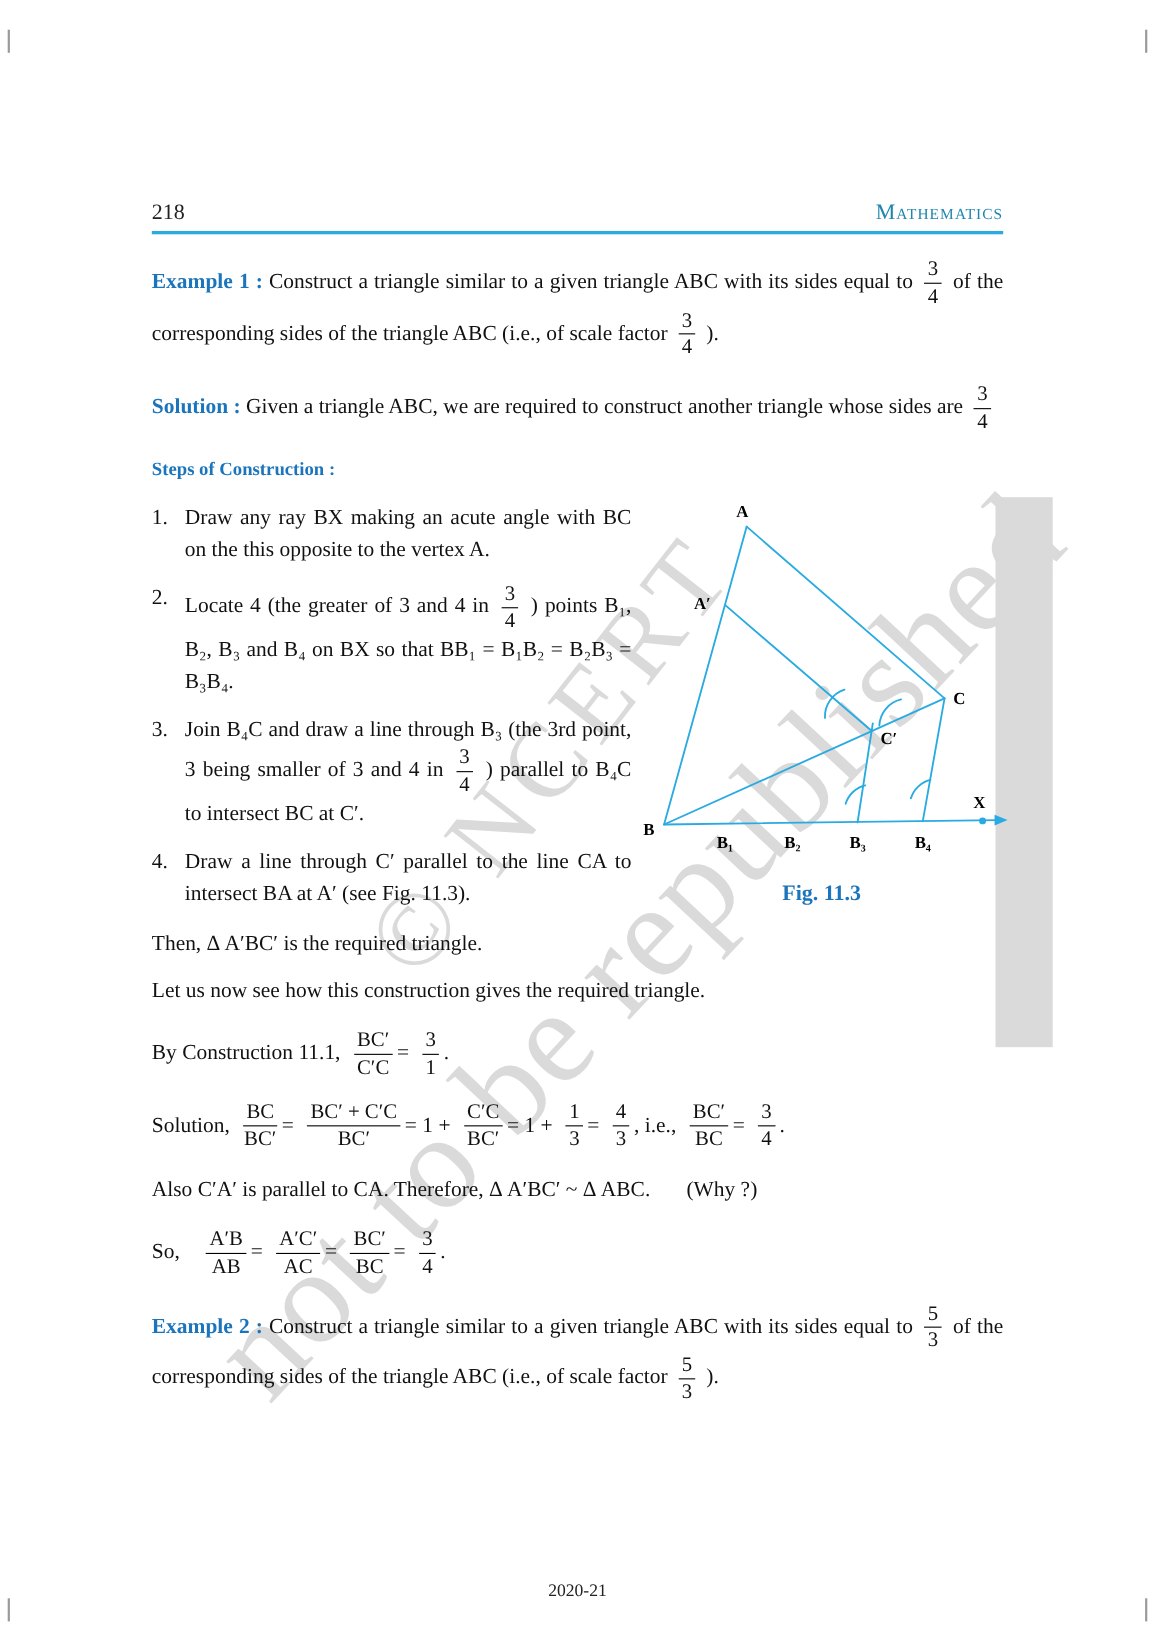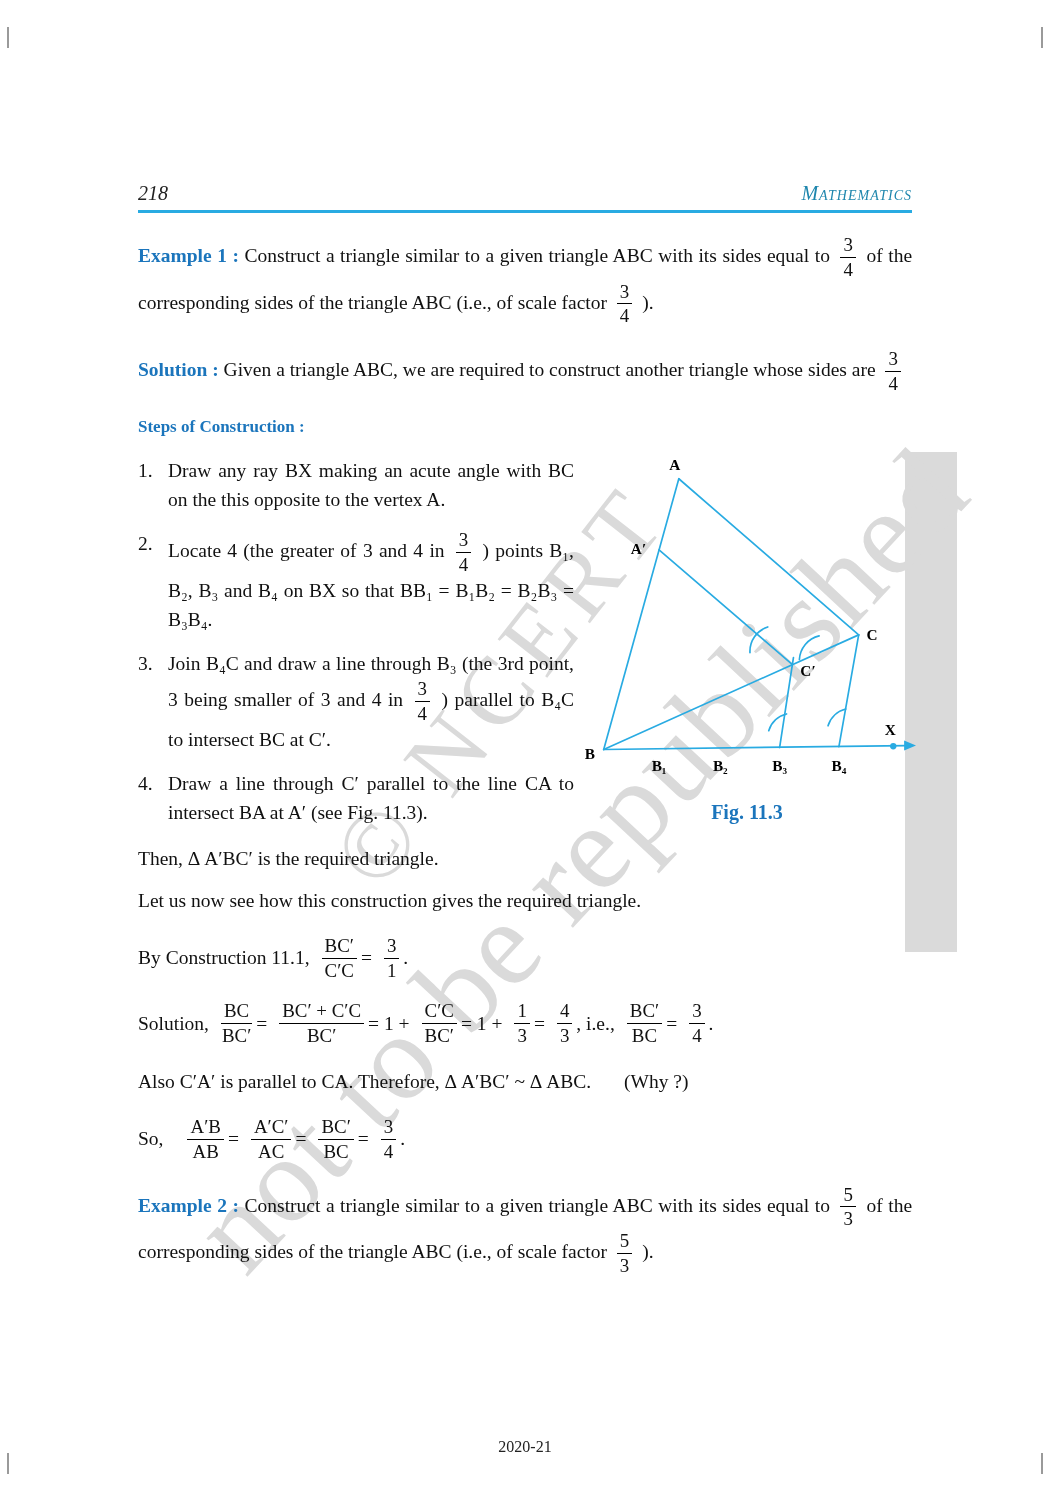--- a/index.html
+++ b/index.html
@@ -26,21 +26,21 @@
   .wm2 {
     position:absolute; left:-60px; top:790px; width:1280px; text-align:center;
     transform:rotate(-47deg); font-size:122px; color:#dadada; letter-spacing:2px;
     font-family:"Liberation Serif",serif; white-space:nowrap;
   }
   .wm-bar { position:absolute; right:93px; top:452px; width:52px; height:500px; background:#dadada; }
 
   
   .content { position:absolute; left:138px; width:774px; top:182px; z-index:2; }
 
-  .header-row { display:flex; justify-content:space-between; align-items:flex-start;font-style:italic; }
+  .header-row { display:flex; justify-content:space-between; align-items:flex-start; }
   .page-num { font-size:20px; color:#222; }
   .running-head { font-size:20px; font-variant:small-caps; color:#1e86ad; letter-spacing:1px; }
   .rule { height:3px; background:#29abe2; margin-top:5px; }
 
   p.body { font-size:19.5px; line-height:1.55; text-align:justify; margin-top:21px; }
   .blue-bold { color:#1b75bc; font-weight:bold; }
   .heading { font-size:17px; margin-top:22px; }
 
   
   .frac {

